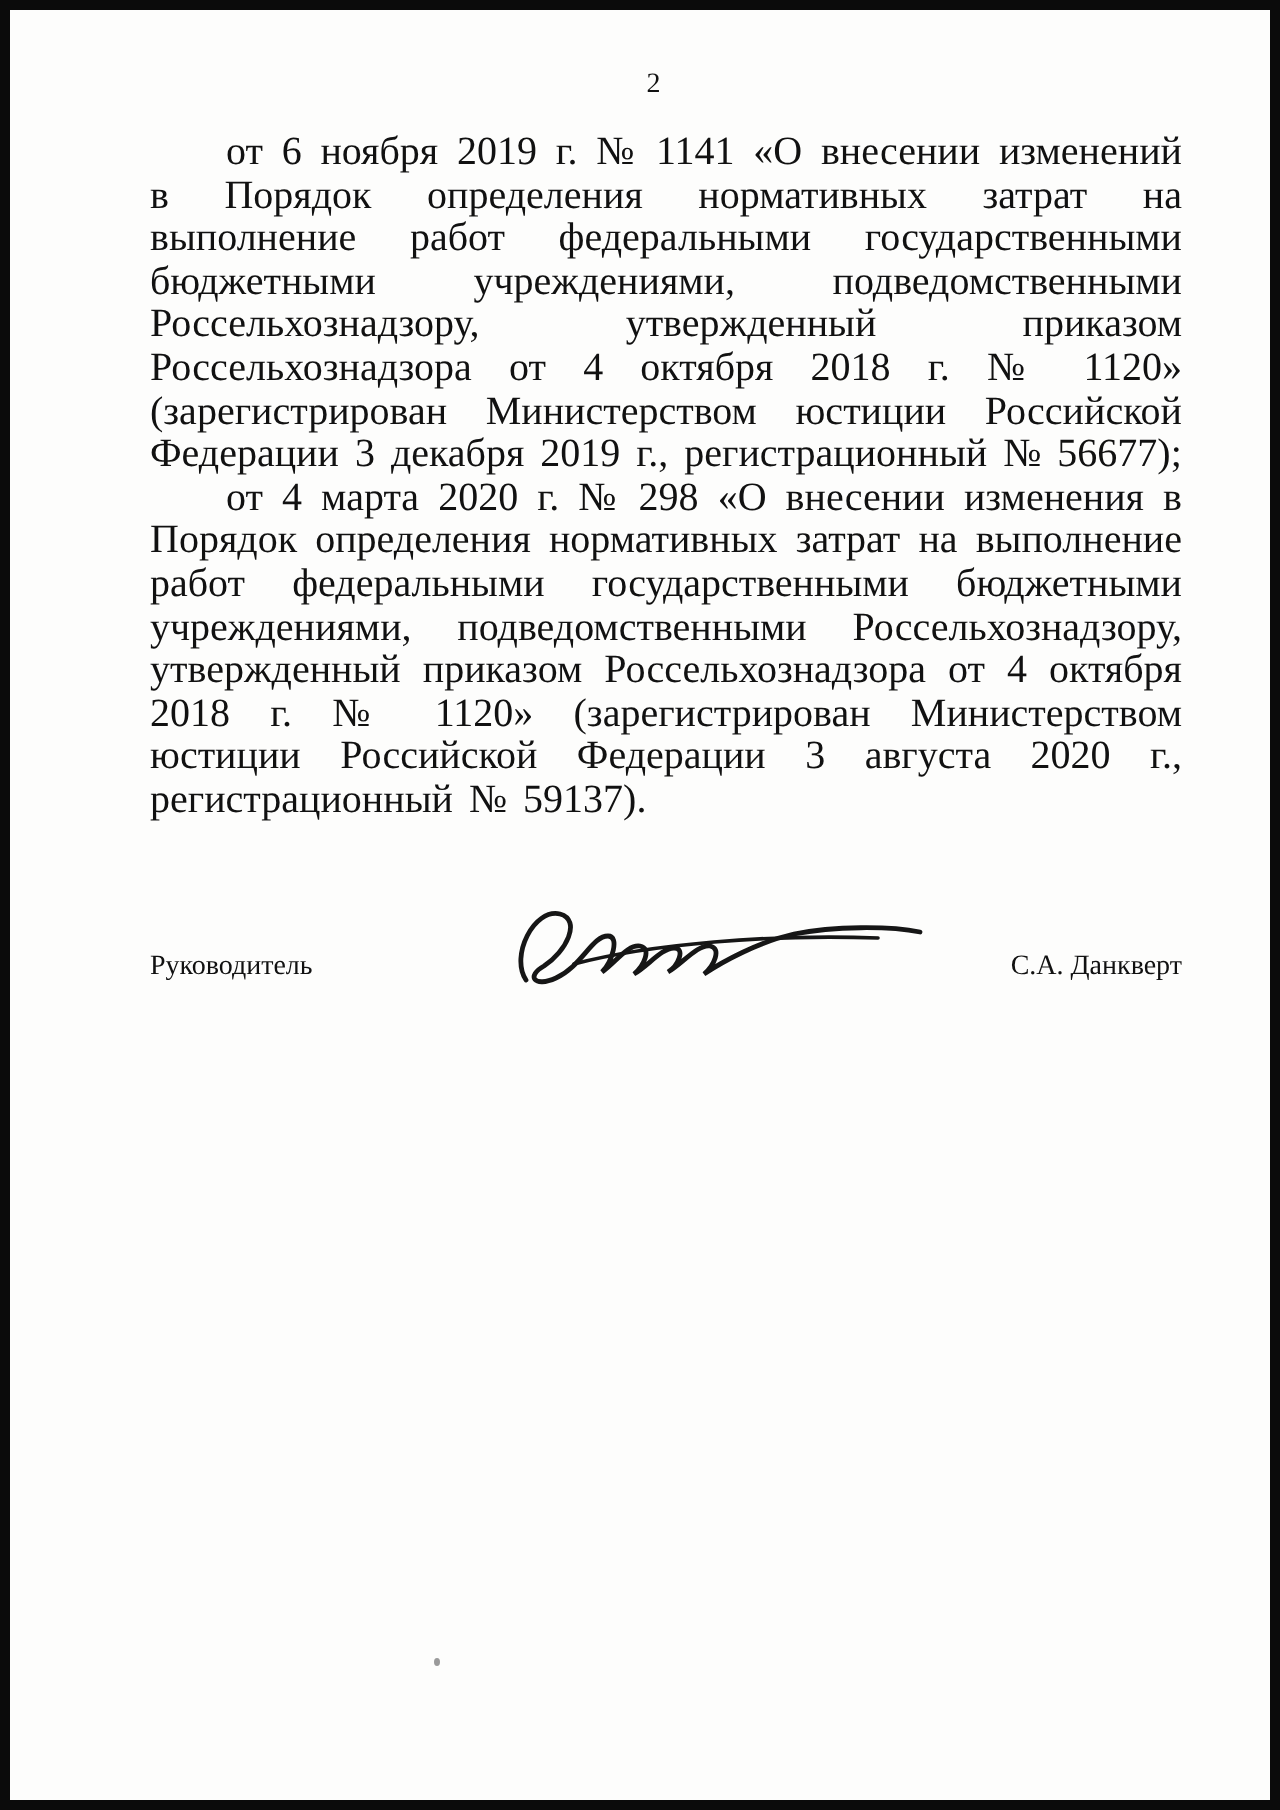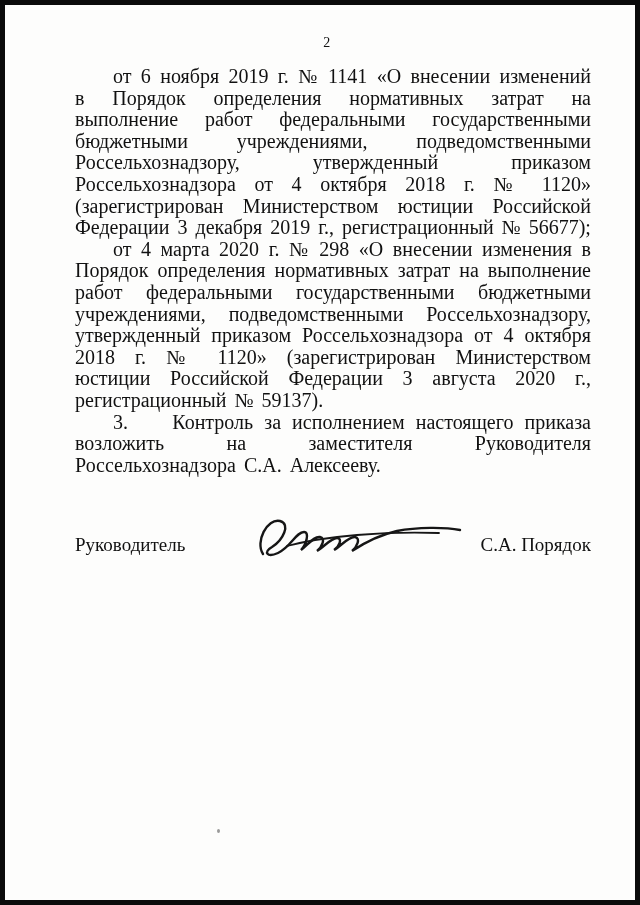--- a/index.html
+++ b/index.html
@@ -35,21 +35,21 @@
   }
   .signature-row {
     margin-top: 30px;
     display: flex;
     justify-content: space-between;
     align-items: flex-end;
     height: 52px;
     position: relative;
   }
   .sig-title, .sig-name {
-    font-size: 19px;
+    font-size: 14px;
     white-space: nowrap;
     padding-bottom: 2px;
     font-family: Liberation Serif, serif;
   }
   .sig-image {
     position: absolute;
     left: 178px;
     bottom: -4px;
     width: 215px;
     height: 52px;
@@ -68,38 +68,37 @@
 </head>
 <body>
 
 <div class="page">
 
   <div class="page-number">2</div>
 
   <div class="body-text">
     <p>от 6 ноября 2019 г. № 1141 «О внесении изменений в Порядок определения нормативных затрат на выполнение работ федеральными государственными бюджетными учреждениями, подведомственными Россельхознадзору, утвержденный приказом Россельхознадзора от 4 октября 2018 г. № 1120» (зарегистрирован Министерством юстиции Российской Федерации 3 декабря 2019 г., регистрационный № 56677);</p>
     <p>от 4 марта 2020 г. № 298 «О внесении изменения в Порядок определения нормативных затрат на выполнение работ федеральными государственными бюджетными учреждениями, подведомственными Россельхознадзору, утвержденный приказом Россельхознадзора от 4 октября 2018 г. № 1120» (зарегистрирован Министерством юстиции Российской Федерации 3 августа 2020 г., регистрационный № 59137).</p>
-    <p>3.&nbsp;&nbsp;&nbsp;&nbsp;Контроль за исполнением настоящего приказа возложить на заместителя Руководителя Россельхознадзора С.А. Алексееву.</p>
   </div>
 
   <div class="signature-row">
     <span class="sig-title">Руководитель</span>
 
     <span class="sig-image">
       <svg viewBox="0 0 215 52" xmlns="http://www.w3.org/2000/svg" aria-hidden="true">
         <g fill="none" stroke="#161616" stroke-width="2.4" stroke-linecap="round">
           <path d="M10,44 C2,32 14,8 27,11 C38,14 30,30 19,37 C10,42 14,48 25,43
                    C38,37 43,22 51,22 C57,22 53,35 48,40
                    C55,35 61,26 67,27 C73,28 69,37 64,41
                    C71,37 78,28 84,28 C90,28 86,37 81,40
                    C88,36 96,26 102,27 C108,28 104,37 99,41
                    C108,35 126,25 144,21 C164,17 192,17 207,20"></path>
           <path d="M34,36 C72,26 132,21 186,23" stroke-width="1.8"></path>
         </g>
       </svg>
     </span>
 
-    <span class="sig-name">С.А. Порядок</span>
+    <span class="sig-name">С.А. Данкверт</span>
   </div>
 
   <div class="artifact-dot"></div>
 
 </div>
 
 </body></html>

